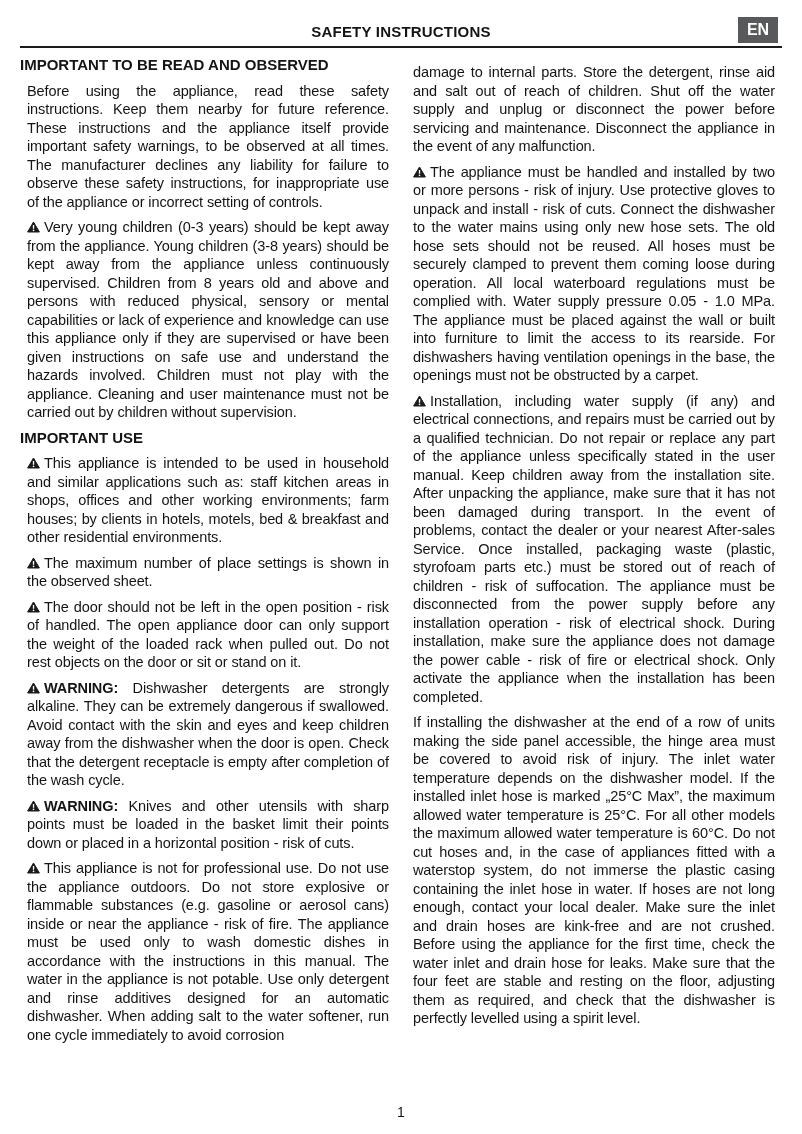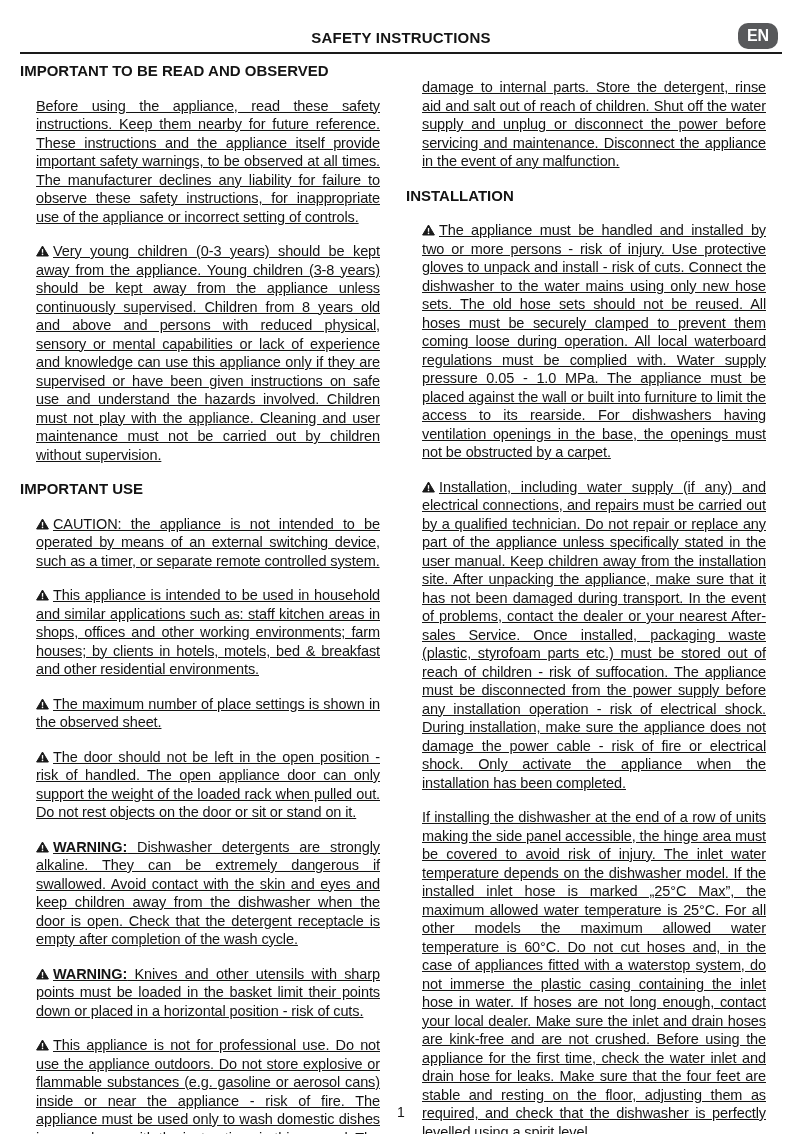--- a/index.html
+++ b/index.html
@@ -4,21 +4,21 @@
 <style>
   * { margin: 0; padding: 0; box-sizing: border-box; }
   html, body { background: #ffffff; }
   .page {
     width: 802px;
     height: 1134px;
     position: relative;
     background: #ffffff;
     font-family: "Liberation Sans", sans-serif;
     color: var(--text-color, #141414);
-    padding: 20px 20px 0 20px;
+    padding: 14px 20px 0 20px;
     overflow: hidden;
   }
   .header {
     position: relative;
     height: 34px;
     border-bottom: 2px solid #1a1a1a;
   }
   .header-title {
     text-align: center;
     font-weight: bold;
@@ -32,21 +32,20 @@
     top: 3px;
     width: 40px;
     height: 26px;
     background: var(--badge-bg, #58595b);
     color: var(--badge-text, #ffffff);
     font-weight: bold;
     font-size: 16px;
     display: flex;
     align-items: center;
     justify-content: center;
-    border-radius: 10px;
   }
   .columns {
     display: flex;
     gap: 10px;
     margin-top: 8px;
   }
   .col {
     flex: 1 1 0;
     min-width: 0;
     text-align: justify;
@@ -55,21 +54,21 @@
     letter-spacing: -0.1px;
   }
   .sec-heading {
     font-size: 15px;
     font-weight: bold;
     text-align: left;
     margin: 6px 0 2px 0;
     letter-spacing: 0;
   }
   .col > .sec-heading:first-child { margin-top: 0; }
-  .para { margin: 16px; text-decoration: underline; }
+  .para { margin: 7px; }
   .para strong { font-weight: bold; }
   .warn-icon {
     display: inline-block;
     width: 13px;
     height: 12px;
     vertical-align: -1px;
     margin-right: 4px;
   }
   .warn-icon svg { display: block; }
   .footer {
@@ -98,25 +97,20 @@
         <p class="para"><span class="warn-icon"><svg width="13" height="12" viewBox="0 0 26 23">
               <path d="M13 1.5 L24.8 21.5 H1.2 Z" fill="#1a1a1a" stroke="#1a1a1a" stroke-width="2" stroke-linejoin="round"></path>
               <rect x="11.7" y="7.6" width="2.7" height="7.4" fill="#ffffff"></rect>
               <circle cx="13.05" cy="18.2" r="1.7" fill="#ffffff"></circle>
             </svg></span><span>Very young children (0-3 years) should be kept away from the appliance. Young children (3-8 years) should be kept away from the appliance unless continuously supervised. Children from 8 years old and above and persons with reduced physical, sensory or mental capabilities or lack of experience and knowledge can use this appliance only if they are supervised or have been given instructions on safe use and understand the hazards involved. Children must not play with the appliance. Cleaning and user maintenance must not be carried out by children without supervision.</span></p>
         <div class="sec-heading">IMPORTANT USE</div>
         <p class="para"><span class="warn-icon"><svg width="13" height="12" viewBox="0 0 26 23">
               <path d="M13 1.5 L24.8 21.5 H1.2 Z" fill="#1a1a1a" stroke="#1a1a1a" stroke-width="2" stroke-linejoin="round"></path>
               <rect x="11.7" y="7.6" width="2.7" height="7.4" fill="#ffffff"></rect>
               <circle cx="13.05" cy="18.2" r="1.7" fill="#ffffff"></circle>
-            </svg></span><span>CAUTION: the appliance is not intended to be operated by means of an external switching device, such as a timer, or separate remote controlled system.</span></p>
-        <p class="para"><span class="warn-icon"><svg width="13" height="12" viewBox="0 0 26 23">
-              <path d="M13 1.5 L24.8 21.5 H1.2 Z" fill="#1a1a1a" stroke="#1a1a1a" stroke-width="2" stroke-linejoin="round"></path>
-              <rect x="11.7" y="7.6" width="2.7" height="7.4" fill="#ffffff"></rect>
-              <circle cx="13.05" cy="18.2" r="1.7" fill="#ffffff"></circle>
             </svg></span><span>This appliance is intended to be used in household and similar applications such as: staff kitchen areas in shops, offices and other working environments; farm houses; by clients in hotels, motels, bed &amp; breakfast and other residential environments.</span></p>
         <p class="para"><span class="warn-icon"><svg width="13" height="12" viewBox="0 0 26 23">
               <path d="M13 1.5 L24.8 21.5 H1.2 Z" fill="#1a1a1a" stroke="#1a1a1a" stroke-width="2" stroke-linejoin="round"></path>
               <rect x="11.7" y="7.6" width="2.7" height="7.4" fill="#ffffff"></rect>
               <circle cx="13.05" cy="18.2" r="1.7" fill="#ffffff"></circle>
             </svg></span><span>The maximum number of place settings is shown in the observed sheet.</span></p>
         <p class="para"><span class="warn-icon"><svg width="13" height="12" viewBox="0 0 26 23">
               <path d="M13 1.5 L24.8 21.5 H1.2 Z" fill="#1a1a1a" stroke="#1a1a1a" stroke-width="2" stroke-linejoin="round"></path>
               <rect x="11.7" y="7.6" width="2.7" height="7.4" fill="#ffffff"></rect>
               <circle cx="13.05" cy="18.2" r="1.7" fill="#ffffff"></circle>
@@ -132,21 +126,20 @@
               <circle cx="13.05" cy="18.2" r="1.7" fill="#ffffff"></circle>
             </svg></span><strong>WARNING:</strong><span> Knives and other utensils with sharp points must be loaded in the basket limit their points down or placed in a horizontal position - risk of cuts.</span></p>
         <p class="para"><span class="warn-icon"><svg width="13" height="12" viewBox="0 0 26 23">
               <path d="M13 1.5 L24.8 21.5 H1.2 Z" fill="#1a1a1a" stroke="#1a1a1a" stroke-width="2" stroke-linejoin="round"></path>
               <rect x="11.7" y="7.6" width="2.7" height="7.4" fill="#ffffff"></rect>
               <circle cx="13.05" cy="18.2" r="1.7" fill="#ffffff"></circle>
             </svg></span><span>This appliance is not for professional use. Do not use the appliance outdoors. Do not store explosive or flammable substances (e.g. gasoline or aerosol cans) inside or near the appliance - risk of fire. The appliance must be used only to wash domestic dishes in accordance with the instructions in this manual. The water in the appliance is not potable. Use only detergent and rinse additives designed for an automatic dishwasher. When adding salt to the water softener, run one cycle immediately to avoid corrosion</span></p>
       </div>
     <div class="col">
         <p class="para"><span>damage to internal parts. Store the detergent, rinse aid and salt out of reach of children. Shut off the water supply and unplug or disconnect the power before servicing and maintenance. Disconnect the appliance in the event of any malfunction.</span></p>
-        <div class="sec-heading">INSTALLATION</div>
         <p class="para"><span class="warn-icon"><svg width="13" height="12" viewBox="0 0 26 23">
               <path d="M13 1.5 L24.8 21.5 H1.2 Z" fill="#1a1a1a" stroke="#1a1a1a" stroke-width="2" stroke-linejoin="round"></path>
               <rect x="11.7" y="7.6" width="2.7" height="7.4" fill="#ffffff"></rect>
               <circle cx="13.05" cy="18.2" r="1.7" fill="#ffffff"></circle>
             </svg></span><span>The appliance must be handled and installed by two or more persons - risk of injury. Use protective gloves to unpack and install - risk of cuts. Connect the dishwasher to the water mains using only new hose sets. The old hose sets should not be reused. All hoses must be securely clamped to prevent them coming loose during operation. All local waterboard regulations must be complied with. Water supply pressure 0.05 - 1.0 MPa. The appliance must be placed against the wall or built into furniture to limit the access to its rearside. For dishwashers having ventilation openings in the base, the openings must not be obstructed by a carpet.</span></p>
         <p class="para"><span class="warn-icon"><svg width="13" height="12" viewBox="0 0 26 23">
               <path d="M13 1.5 L24.8 21.5 H1.2 Z" fill="#1a1a1a" stroke="#1a1a1a" stroke-width="2" stroke-linejoin="round"></path>
               <rect x="11.7" y="7.6" width="2.7" height="7.4" fill="#ffffff"></rect>
               <circle cx="13.05" cy="18.2" r="1.7" fill="#ffffff"></circle>
             </svg></span><span>Installation, including water supply (if any) and electrical connections, and repairs must be carried out by a qualified technician. Do not repair or replace any part of the appliance unless specifically stated in the user manual. Keep children away from the installation site. After unpacking the appliance, make sure that it has not been damaged during transport. In the event of problems, contact the dealer or your nearest After-sales Service. Once installed, packaging waste (plastic, styrofoam parts etc.) must be stored out of reach of children - risk of suffocation. The appliance must be disconnected from the power supply before any installation operation - risk of electrical shock. During installation, make sure the appliance does not damage the power cable - risk of fire or electrical shock. Only activate the appliance when the installation has been completed.</span></p>

